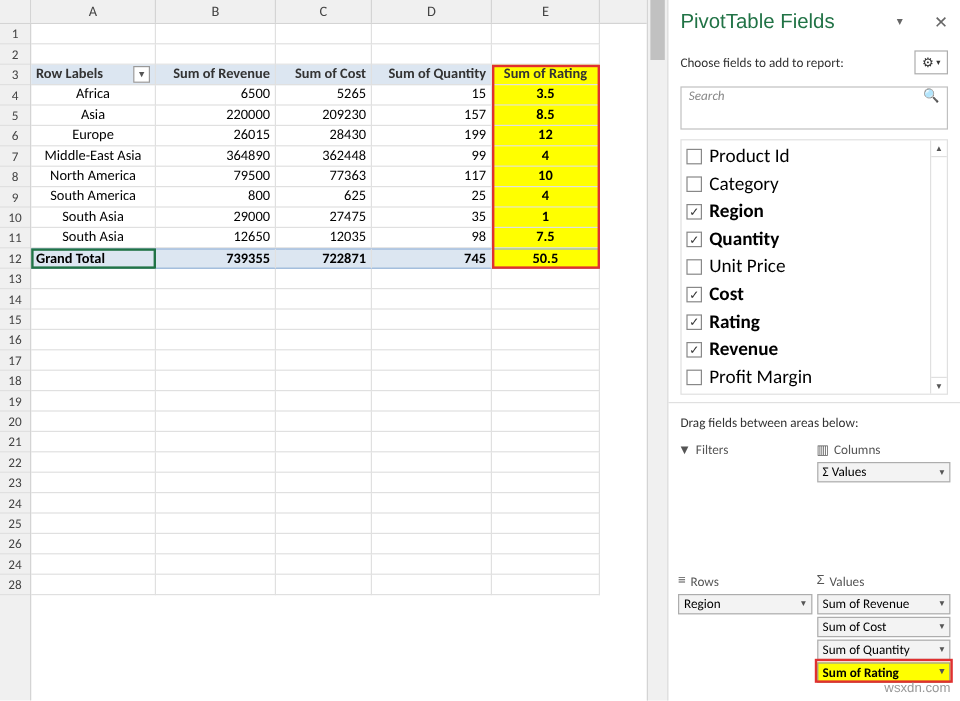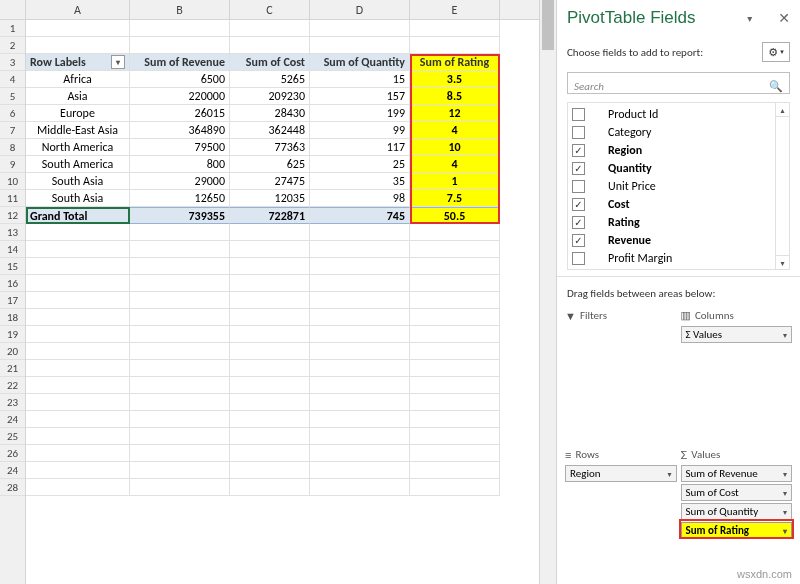--- a/index.html
+++ b/index.html
@@ -27,24 +27,24 @@
 .scroll-bar { width: 17px; background: #f0f0f0; border-left: 1px solid #d4d4d4; position: relative; }
 .scroll-thumb { position: absolute; top: 0; left: 2px; right: 2px; height: 50px; background: #c1c1c1; }
 
 .pane { width: 244px; background: #fff; border-left: 1px solid #d4d4d4; display: flex; flex-direction: column; padding: 4px 0 0 0; font-size: 12px; }
 .pane-hdr { display: flex; align-items: center; padding: 4px 10px 10px 10px; gap: 14px; }
 .pane-title { font-size: 17px; color: #217346; font-family: 'Segoe UI Light', 'Segoe UI', Arial, sans-serif; flex:1; }
 .dd-arrow { font-size: 10px; color: #666; margin-left: 6px; }
 .close-x { font-size: 14px; color: #666; margin-left: 12px; }
 .choose-row { display: flex; align-items: center; padding: 4px 10px; color: #333; font-size: 11px; }
 .gear-btn { width: 28px; height: 20px; border: 1px solid #adadad; margin-left: auto; display: flex; align-items: center; justify-content: center; font-size: 11px; }
-.search-box { margin: 6px 10px; border: 1px solid #c0c0c0; display: flex; align-items: flex-end; height: 22px; padding: 0 6px; color: #888; font-style: italic; font-size: 11px; }
+.search-box { margin: 6px 10px; border: 1px solid #c0c0c0; display: flex; align-items: flex-start; height: 36px; padding: 0 6px; color: #888; font-style: italic; font-size: 11px; }
 .search-box span:last-child { margin-left: auto; font-style: normal; color: #666; }
 .field-list { margin: 2px 10px 0 10px; border:1px solid #e0e0e0; padding:2px 0; position:relative; }
-.field-item { display: flex; align-items: center; padding: 2px 4px; font-size: 12px; gap: 17px; }
+.field-item { display: flex; align-items: center; padding: 2px 4px; font-size: 16px; }
 .cb { width: 13px; height: 13px; border: 1px solid #888; margin-right: 6px; display:inline-flex; align-items:center; justify-content:center; font-size:10px; color:#333; background:#fff; }
 .checked::after { content: "✓"; }
 .bold { font-weight: bold; }
 .fl-scroll { position:absolute; right:0; top:0; bottom:0; width:14px; border-left:1px solid #e0e0e0; display:flex; flex-direction:column; }
 .fl-scroll .arr { height:14px; display:flex;align-items:center;justify-content:center;font-size:8px;color:#555;border-bottom:1px solid #e0e0e0;}
 .drag-label { padding: 10px 10px 6px 10px; color: #333; font-size: 11px; border-top:1px solid #e0e0e0; margin-top:6px;}
 .areas { display: grid; grid-template-columns: 1fr 1fr; grid-template-rows: 1fr 1fr; padding: 0 8px 4px 8px; gap: 4px; flex:1; }
 .area-box { border-top: 1px solid transparent; }
 .area-hd { font-size: 11px; color: #555; display: flex; align-items: center; gap: 4px; padding: 2px 0 4px 0; }
 .area-body { min-height: 60px; }

